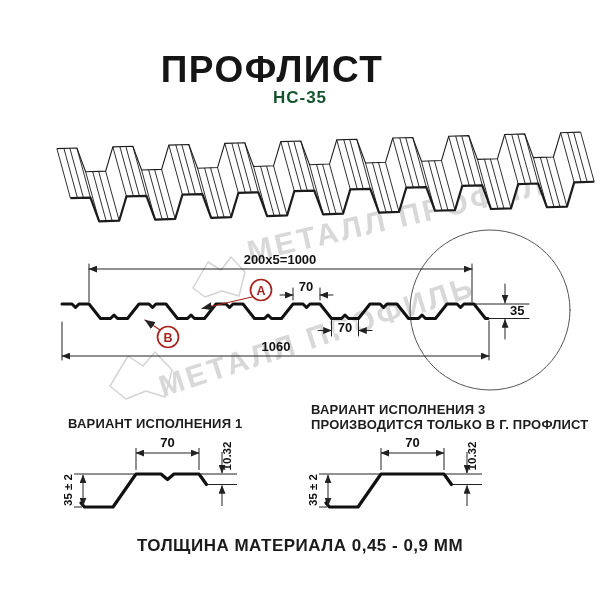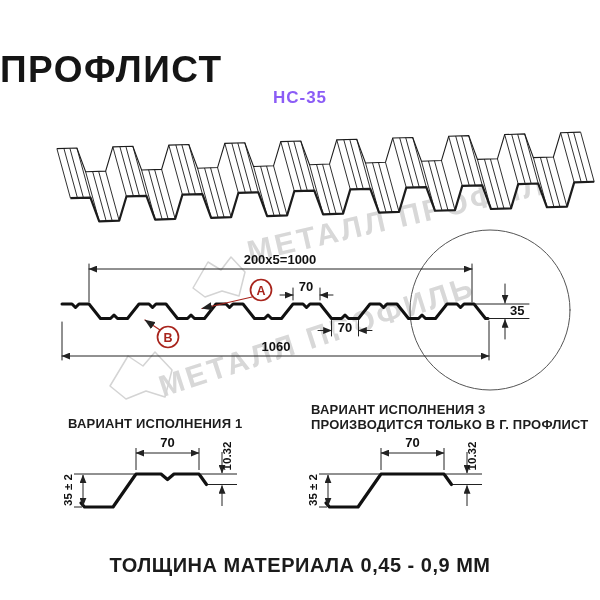--- a/index.html
+++ b/index.html
@@ -1,25 +1,25 @@
 <!DOCTYPE html>
 <html><head>
 <meta charset="utf-8">
 <style>
   html,body{margin:0;padding:0;background:#fff;}
   #stage{position:relative;width:600px;height:600px;background:#fff;overflow:hidden;
          font-family:"Liberation Sans",sans-serif;color:#1b1b1b;}
   #drawing{position:absolute;left:0;top:0;}
   .txt{position:absolute;white-space:nowrap;}
-  .title{left:0;top:49px;width:544px;text-align:left;font-size:37px;font-weight:800;letter-spacing:1.5px;color:#151515;}
-  .subtitle{left:0;top:88px;width:600px;text-align:center;font-size:17px;font-weight:700;letter-spacing:1px;color:#8b5cf6;}
+  .title{left:0;top:49px;width:544px;text-align:center;font-size:37px;font-weight:800;letter-spacing:1.5px;color:#151515;}
+  .subtitle{left:0;top:88px;width:600px;text-align:center;font-size:17px;font-weight:700;letter-spacing:1px;color:#14532d;}
   .variant-label{font-size:13px;font-weight:700;letter-spacing:.2px;line-height:15px;color:#1d1d1d;}
   .v1{left:68px;top:404px;margin-top:12px;}
   .v2{left:311px;top:402px;}
-  .footer{left:0;top:554px;width:600px;text-align:center;font-size:20px;font-weight:700;letter-spacing:.5px;color:#1b1b1b;}
+  .footer{left:0;top:536px;width:600px;text-align:center;font-size:17px;font-weight:700;letter-spacing:.5px;color:#1b1b1b;}
   svg text{font-family:"Liberation Sans",sans-serif;}
   .dim{font-size:13px;font-weight:700;fill:#111;}
   .dimsm{font-size:11.5px;font-weight:700;fill:#111;}
   .wm{font-size:30px;font-weight:700;letter-spacing:3px;}
   .abletter{font-size:12.5px;font-weight:700;}
 </style>
 </head>
 <body>
 
 <div id="stage">

